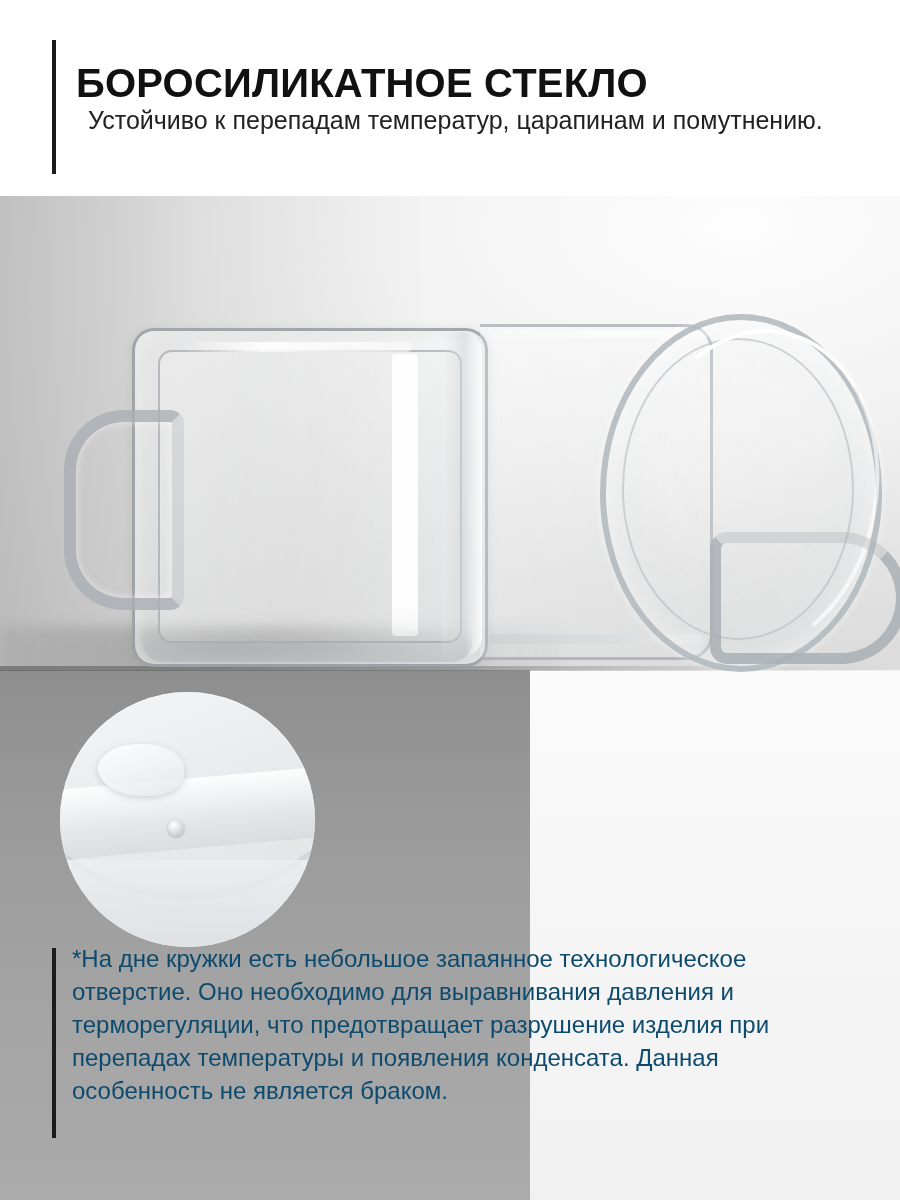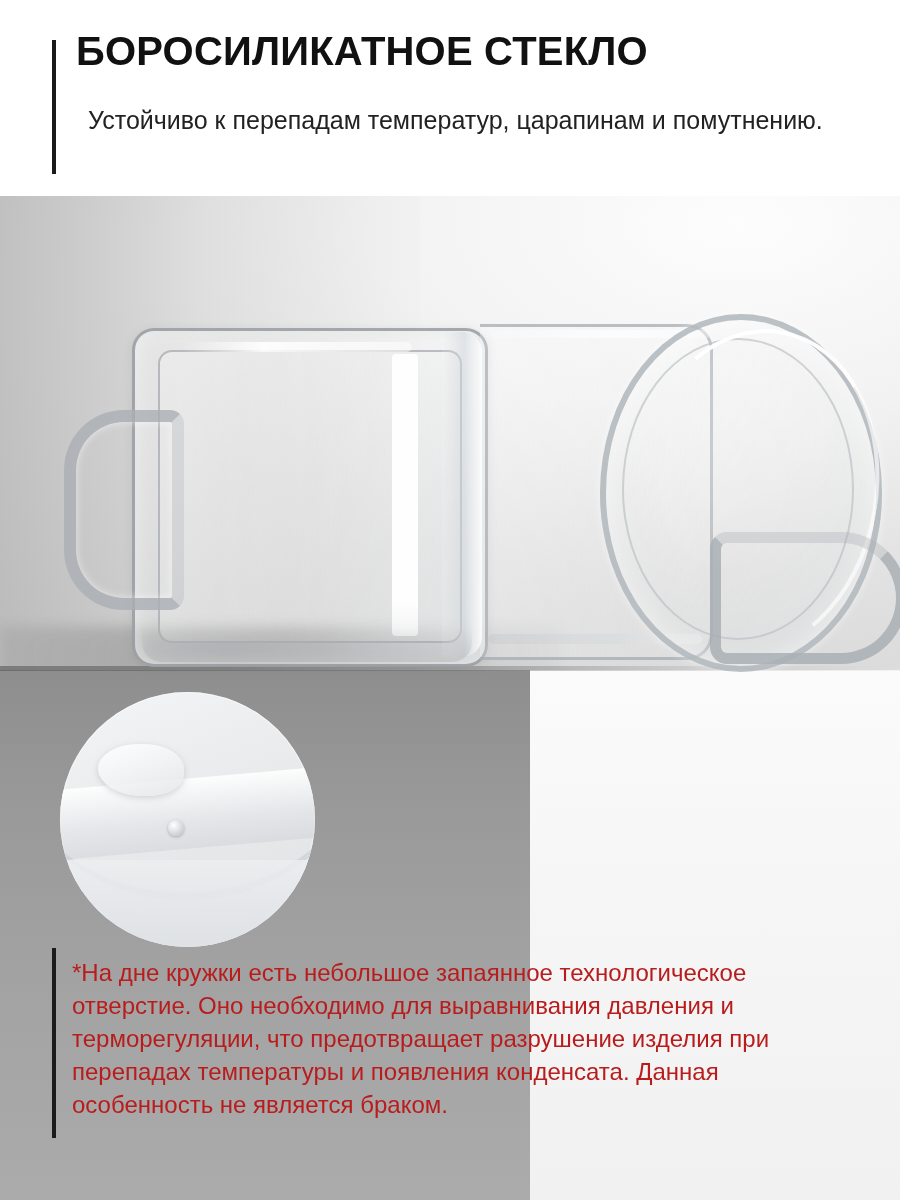--- a/index.html
+++ b/index.html
@@ -31,21 +31,21 @@
     position: absolute;
     left: 52px;
     top: 40px;
     width: 4px;
     height: 134px;
     background: #1b1b1b;
   }
   .header-title {
     position: absolute;
     left: 76px;
-    top: 28px;
+    top: 60px;
     width: 800px;
     font-size: 40px;
     line-height: 46px;
     font-weight: 700;
     letter-spacing: 0.2px;
     color: #111111;
     text-transform: uppercase;
     white-space: nowrap;
   }
   .header-sub {
@@ -360,25 +360,25 @@
     position: absolute;
     left: 0;
     top: 6px;
     width: 4px;
     height: 190px;
     background: #1b1b1b;
   }
   .footnote-text {
     position: absolute;
     left: 20px;
-    top: 14px;
+    top: 0;
     width: 740px;
     font-size: 24px;
     line-height: 33px;
-    color: #b91c1c;
+    color: #0c4a6e;
     font-weight: 400;
   }
 </style>
 </head>
 <body>
 
 <div class="page">
 
   <div class="header">
     <div class="header-rule"></div>

